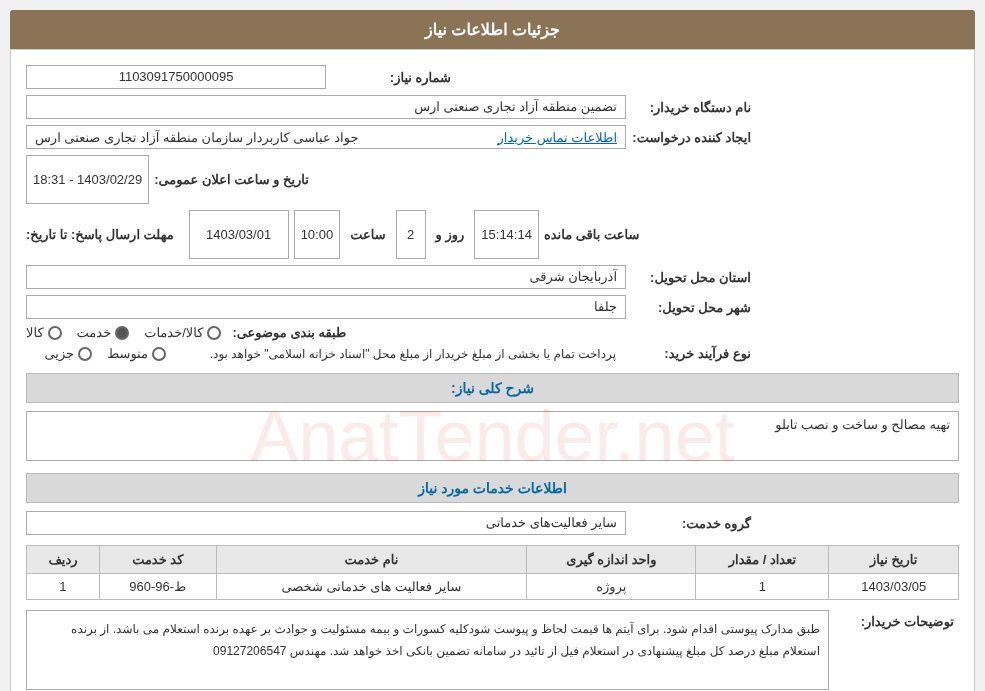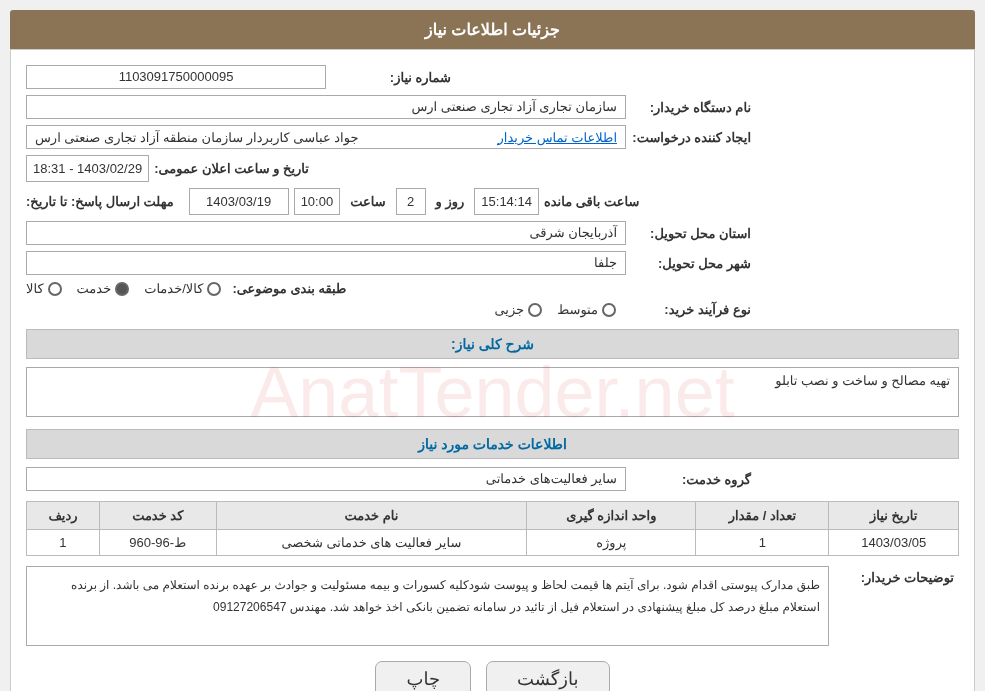--- a/index.html
+++ b/index.html
@@ -76,21 +76,21 @@
       margin-bottom: 6px;
       gap: 5px;
     }
     .inline-label {
       font-weight: bold;
       white-space: nowrap;
       color: #333;
     }
     .small-value {
       border: 1px solid #aaa;
-      padding: 5px 6px;
+      padding: 16px 6px;
       background: #fff;
       min-height: 24px;
       white-space: nowrap;
     }
     .remaining-row {
       display: flex;
       align-items: center;
       justify-content: flex-end;
       margin-bottom: 6px;
       gap: 5px;
@@ -231,21 +231,21 @@
   </div>
   <div class="content-box">
 
     <div class="info-row">
       <span class="label">شماره نیاز:</span>
       <div class="value-box" style="max-width:300px; text-align:center;">1103091750000095</div>
     </div>
 
     <div class="info-row">
       <span class="label">نام دستگاه خریدار:</span>
-      <div class="value-box">سازمان تجاری آزاد تجاری صنعتی ارس</div>
+      <div class="value-box">تضمین منطقه آزاد تجاری صنعتی ارس</div>
     </div>
 
     <div class="info-row">
       <span class="label">ایجاد کننده درخواست:</span>
       <div class="value-box" style="display:flex; align-items:center; justify-content:space-between;">
         <span class="link-text">اطلاعات تماس خریدار</span>
         <span>جواد عباسی کاربردار سازمان منطقه آزاد تجاری صنعتی ارس</span>
       </div>
     </div>
 
@@ -254,21 +254,21 @@
       <div class="small-value">1403/02/29 - 18:31</div>
     </div>
 
     <div class="remaining-row">
       <span class="inline-label" style="margin-right:5px;">ساعت باقی مانده</span>
       <div class="small-value">15:14:14</div>
       <span class="inline-label" style="margin:0 5px;">روز و</span>
       <div class="small-value" style="min-width:30px; text-align:center;">2</div>
       <span class="inline-label" style="margin:0 5px;">ساعت</span>
       <div class="small-value">10:00</div>
-      <div class="small-value" style="min-width:100px; text-align:center;">1403/03/19</div>
+      <div class="small-value" style="min-width:100px; text-align:center;">1403/03/01</div>
       <span class="inline-label" style="margin-right:10px;">مهلت ارسال پاسخ: تا تاریخ:</span>
     </div>
 
     <div class="info-row">
       <span class="label">استان محل تحویل:</span>
       <div class="value-box">آذربایجان شرقی</div>
     </div>
 
     <div class="info-row">
       <span class="label">شهر محل تحویل:</span>
@@ -289,20 +289,21 @@
         <div class="radio-item">
           <span class="radio-circle"></span>
           <span>کالا</span>
         </div>
       </div>
     </div>
 
     <div class="purchase-type-row">
       <span class="label">نوع فرآیند خرید:</span>
       <div style="display:flex; align-items:center; flex:1; max-width:600px;">
+        <span class="purchase-text" style="flex:1; font-size:12px; padding-right:10px;">پرداخت تمام یا بخشی از مبلغ خریدار از مبلغ محل "اسناد خزانه اسلامی" خواهد بود.</span>
         <div class="radio-group" style="margin-right:10px;">
           <div class="radio-item">
             <span class="radio-circle"></span>
             <span>متوسط</span>
           </div>
           <div class="radio-item">
             <span class="radio-circle"></span>
             <span>جزیی</span>
           </div>
         </div>

